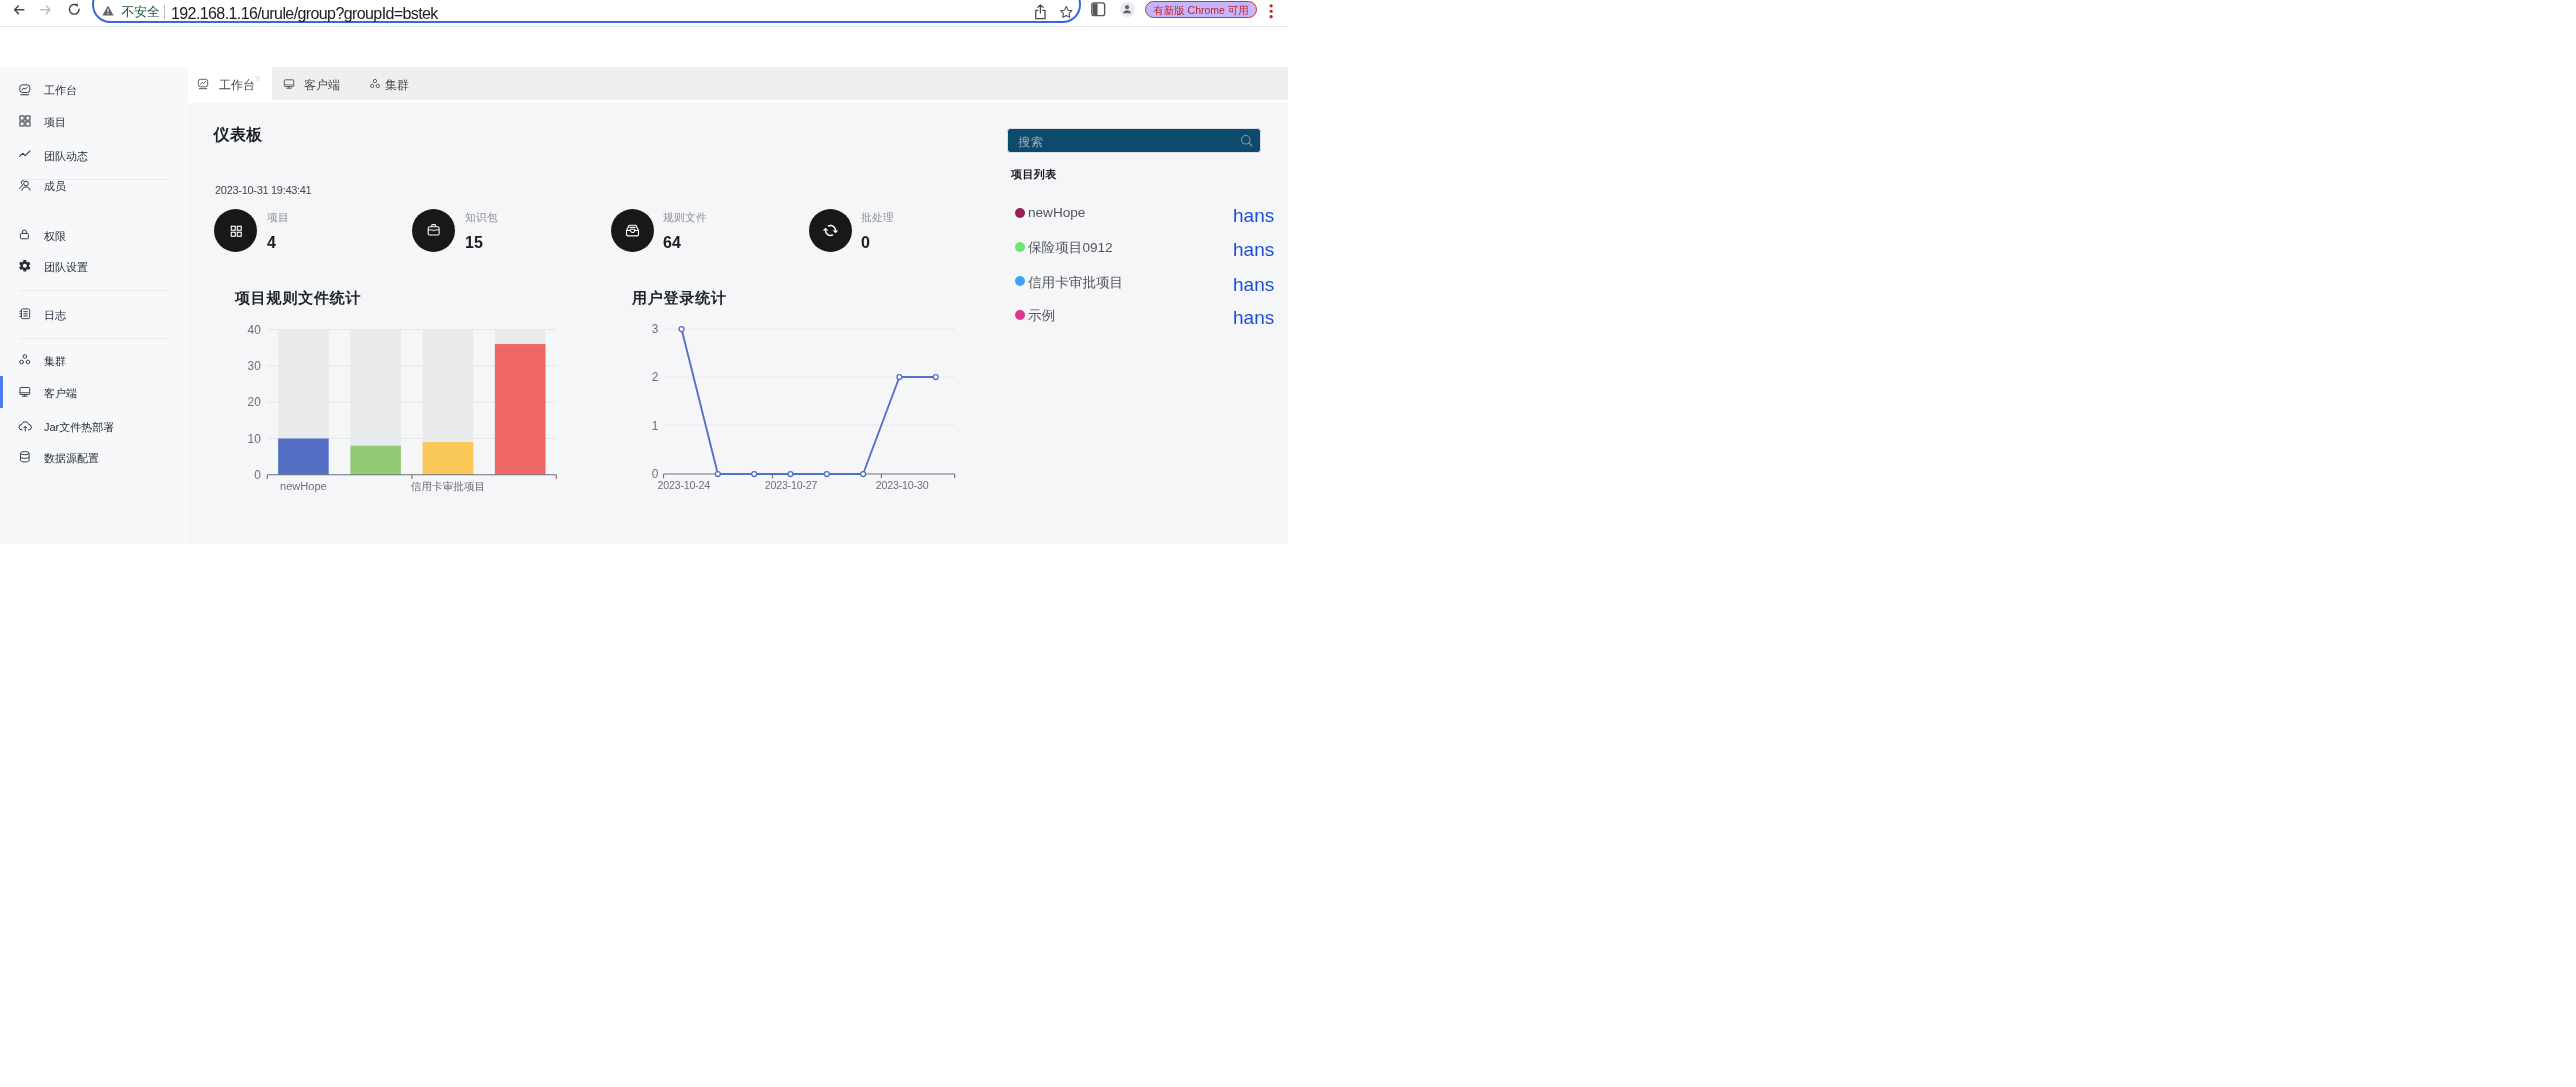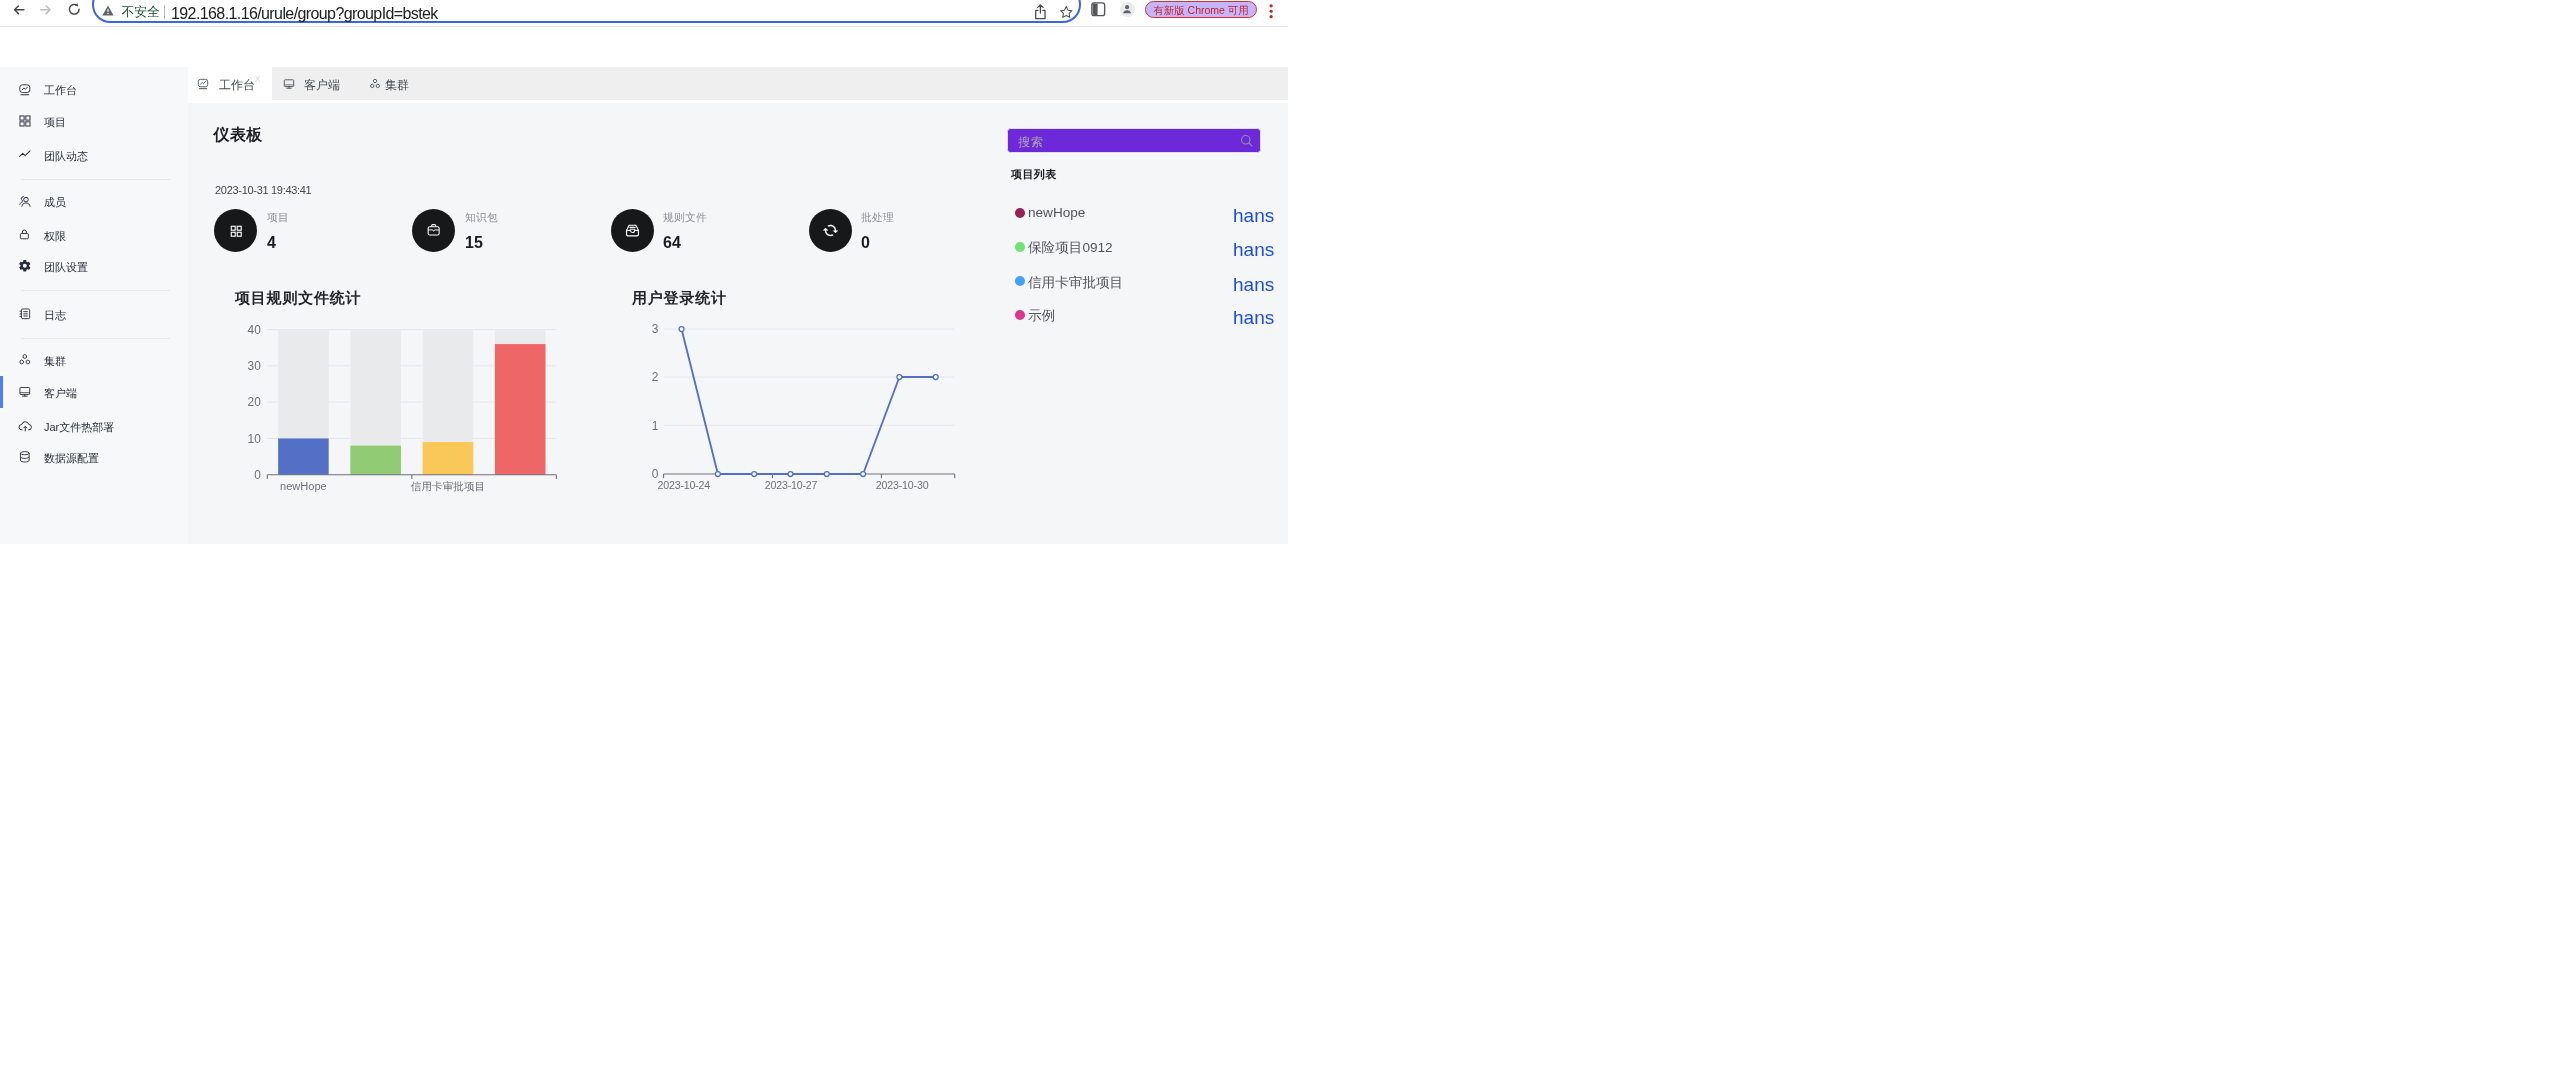--- a/index.html
+++ b/index.html
@@ -36,21 +36,21 @@
 
 #content { position:absolute; left:188px; top:103px; width:1100px; height:441px; background:#f5f6f8; }
 .abs { position:absolute; }
 #dashh { left:25.6px; top:21.6px; font-size:16px; font-weight:700; color:#1b1e24; letter-spacing:0.3px; }
 #dtime { left:27px; top:69px; font-size:11px; letter-spacing:-0.3px; color:#43464c;margin-top:12px; }
 .statc { width:43px; height:43px; border-radius:50%; background:#17181a; }
 .statlbl { font-size:10.7px; color:#8b8f97; letter-spacing:0.3px; }
 .statval { font-size:16px; font-weight:700; color:#1a1c20; }
 .ctitle { font-size:15px; font-weight:700; color:#212429; letter-spacing:0.8px;margin-top:8px; }
 
-#search { left:819px; top:25px; width:254px; height:24.5px; background:#6d28d9; border:0.9px solid #dcdfe4; border-radius:3.4px;text-align:right; }
+#search { left:819px; top:25px; width:254px; height:24.5px; background:#0c4a6e; border:0.9px solid #dcdfe4; border-radius:3.4px;text-align:right; }
 #search .ph { position:absolute; left:10.2px; top:5.1px; font-size:12px; color:#a9acb3; letter-spacing:0.9px; }
 #plist-h { left:823px; top:64px; font-size:11px; font-weight:700; color:#17191e; letter-spacing:0.4px; }
 .prow .dot { position:absolute; left:827px; width:10px; height:10px; border-radius:50%; }
 .prow .nm { position:absolute; left:840px; font-size:13.6px; color:#515459; }
 .prow .hans { position:absolute; left:1045px; width:25px; font-size:19px; color:#1d4ed8; }
 </style>
 </head>
 <body>
 <div id="page">
   <div id="chrome">
@@ -118,21 +118,21 @@
         </svg>
         <div class="txt">项目</div>
       </div>
     <div class="sitem" style="top:72px">
         <svg width="13.6" height="13.6" viewBox="0 0 24 24" fill="none" stroke="#272e3b" stroke-width="1.8">
           <path d="M2.8 14.8l5.6-5.4 4.2 4 8.6-8.2" stroke-linecap="round" stroke-linejoin="round"></path>
         </svg>
         <div class="txt">团队动态</div>
       </div>
     <div class="sdiv" style="top:112px"></div>
-    <div class="sitem" style="top:118px">
+    <div class="sitem" style="top:102px">
         <svg width="14.5" height="14.5" viewBox="0 0 24 24" fill="none" stroke="#272e3b" stroke-width="1.6">
           <circle cx="13.2" cy="9.2" r="3.8"></circle>
           <path d="M6.4 20.4c.5-3.5 3.1-5.6 6.8-5.6s6.3 2.1 6.8 5.6" stroke-linecap="round"></path>
           <path d="M8.8 4.1a3.8 3.8 0 0 0-1.6 6.9M3 17.2c.7-2.4 2.3-3.9 4.6-4.4" stroke-linecap="round"></path>
         </svg>
         <div class="txt">成员</div>
       </div>
     <div class="sitem" style="top:152px">
         <svg width="12.8" height="12.8" viewBox="0 0 24 24" fill="none" stroke="#272e3b" stroke-width="1.8">
           <rect x="4.5" y="10.2" width="15" height="10" rx="2"></rect>

